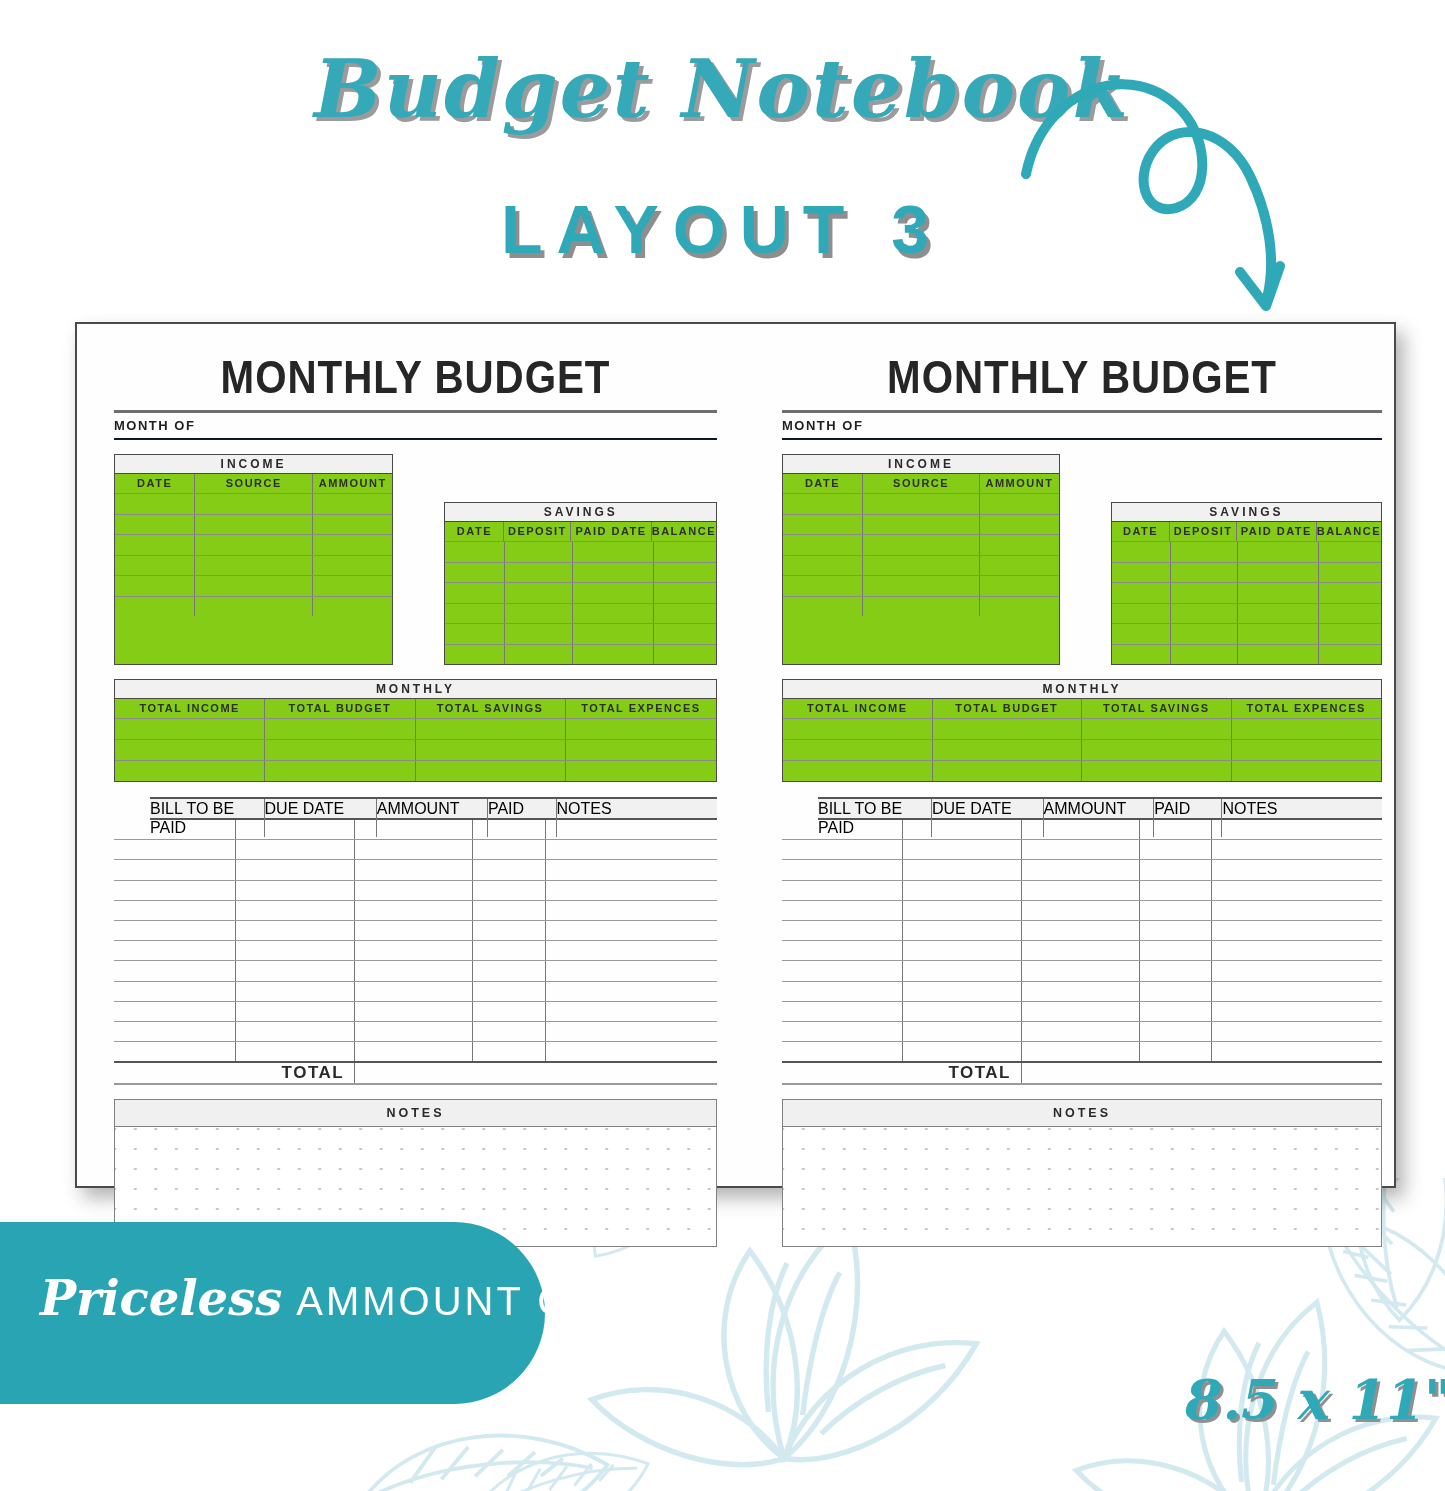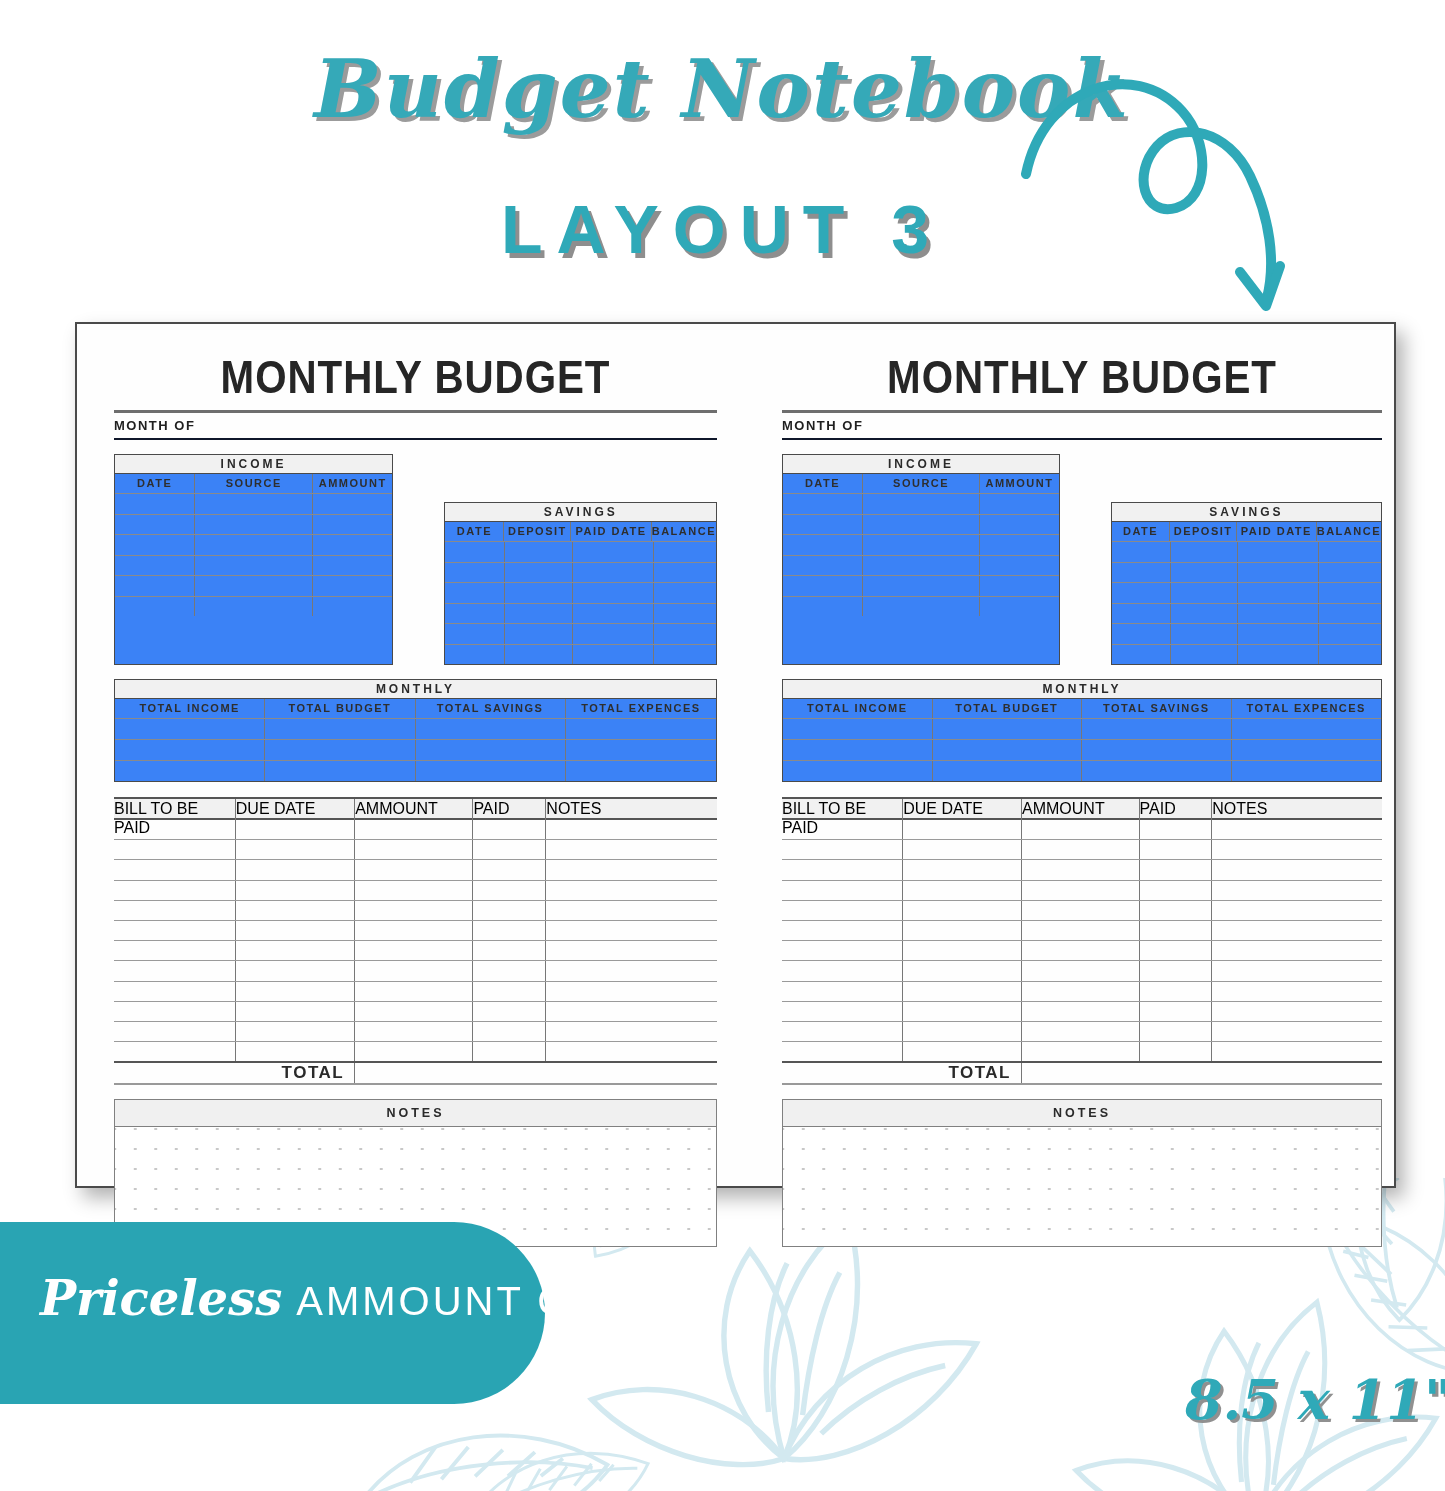--- a/index.html
+++ b/index.html
@@ -39,21 +39,21 @@
     margin:31px 0 0;line-height:46px;text-align:center;
     font-size:42px;font-weight:bold;letter-spacing:1px;color:#262626;
     transform:scale(.96,1.08);
   }
   .month-bar{
     margin-top:9px;border-top:3px solid #6e6e6e;border-bottom:2px solid #0f172a;
     padding:3px 0 4px;
   }
   .month-label{font-size:13px;font-weight:bold;letter-spacing:1.5px;color:#1f1f1f;}
   
-  .tbl{border:1.5px solid #4a4a4a;background:#3b82f6;box-sizing:border-box;}
+  .tbl{border:1.5px solid #4a4a4a;background:#84cc16;box-sizing:border-box;}
   .tbl-title{
     height:18px;line-height:18px;background:#f1f1f1;border-bottom:1px solid #4a4a4a;
     text-align:center;font-size:12px;font-weight:bold;letter-spacing:3px;color:#2a2a2a;
   }
   .grid{display:grid;}
   .grid.head{height:19px;line-height:19px;}
   .grid.head .cell{
     text-align:center;font-size:11px;font-weight:bold;letter-spacing:1.5px;color:#2e2e2e;
   }
   .cell{border-right:1px solid #777;box-sizing:border-box;}
@@ -66,21 +66,21 @@
   .two-col{margin-top:14px;display:flex;justify-content:space-between;}
   .tbl.income{width:46.3%;}
   .tbl.savings{width:45.2%;margin-top:48px;}
   .tbl .tbody .row{height:19.5px;}
   .tbl.monthly{margin-top:14px;width:100%;}
   .tbl.monthly .tbody .row{height:20px;}
   
   .bills{margin-top:15px;}
   .bills-head{
     height:19px;line-height:19px;background:#f1f1f1;
-    border-top:2px solid #555;border-bottom:2px solid #555;
+    border-top:2px solid #555;border-bottom:2px solid #555;margin-left:36px;
   }
   .bills .tbody .row{height:19.2px;border-top:none;border-bottom:1px solid #9a9a9a;}
   .bills .tbody .row:last-child{border-bottom:2px solid #555;}
   .total-row{display:grid;grid-template-columns:40fr 60fr;height:20px;border-bottom:2px solid #999;}
   .total-label{
     border-right:1px solid #777;text-align:right;padding-right:10px;line-height:20px;
     font-size:17px;font-weight:bold;letter-spacing:1.5px;color:#2a2a2a;
   }
   
   .notes{margin-top:14px;border:1.5px solid #808080;}

